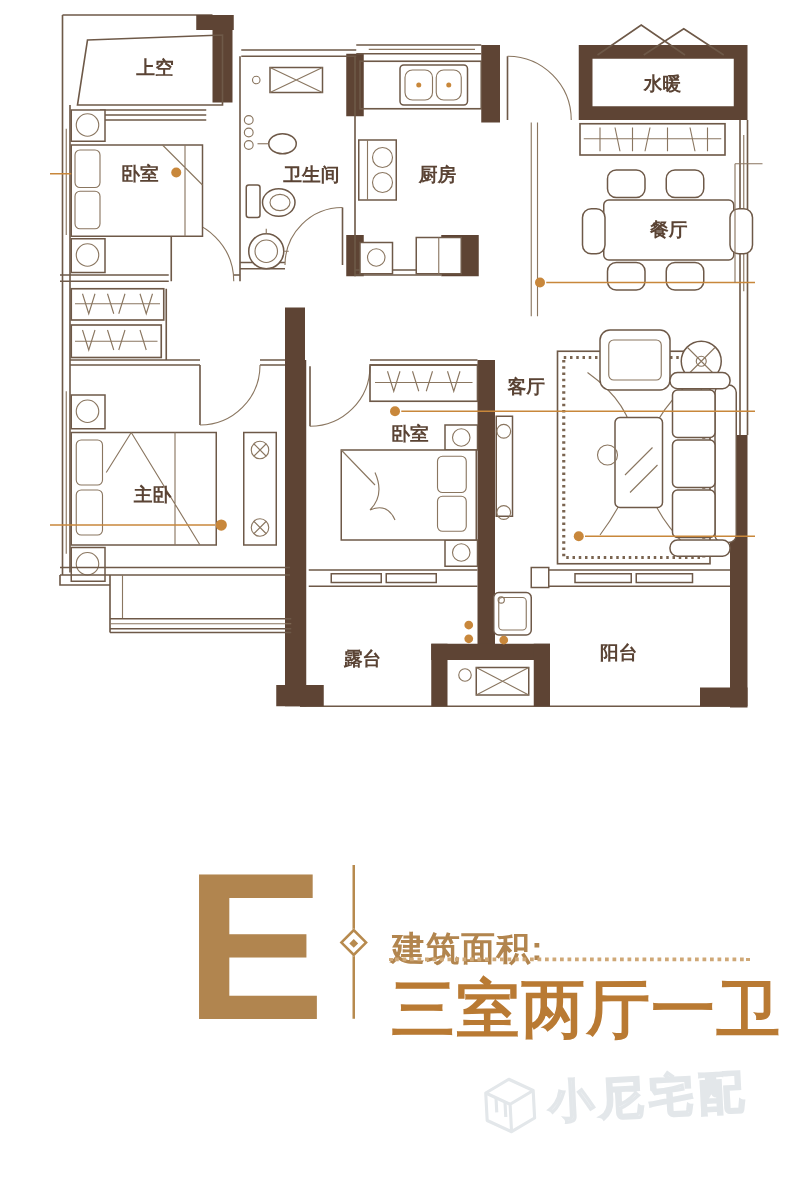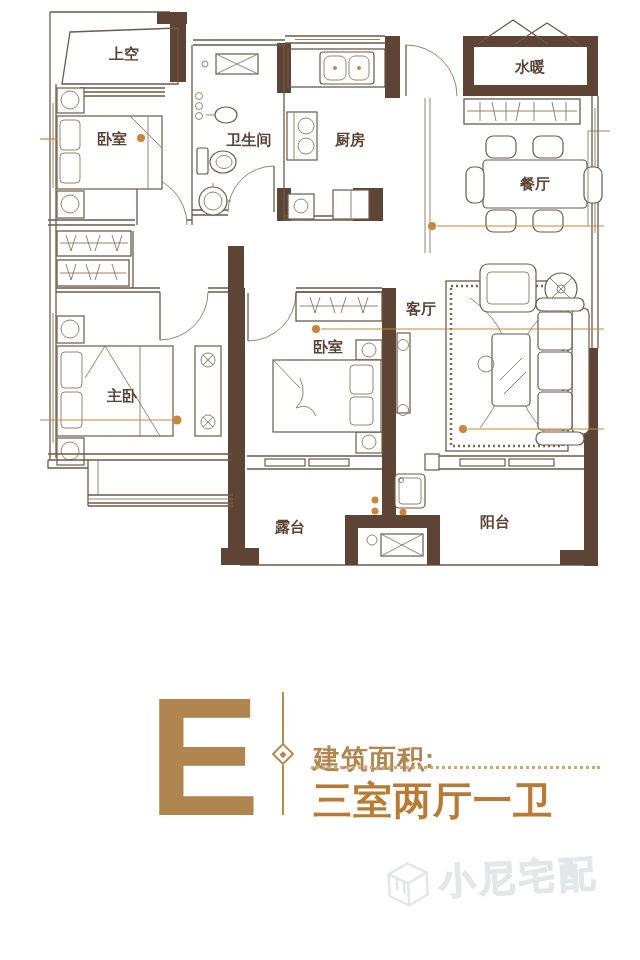--- a/index.html
+++ b/index.html
@@ -23,21 +23,21 @@
   .diamond{position:absolute;left:275px;top:746px;width:12px;height:12px;background:#fff;
            border:2px solid #b78a4e;transform:rotate(45deg);display:flex;
            align-items:center;justify-content:center;}
   .diamond-core{width:5px;height:5px;background:#b78a4e;}
   .area-title{position:absolute;left:313px;top:695px;font-size:27px;font-weight:bold;
               color:#b2854e;letter-spacing:1px;margin-top:46px;}
   .area-value{position:absolute;left:311px;top:726px;font-size:40px;color:#b2854e;}
   .area-value sup{font-size:22px;}
   .dotline{position:absolute;left:311px;top:766px;width:289px;height:0;
            border-top:3px dotted #cfa877;}
-  .layout-text{position:absolute;left:313px;top:774px;font-size:39px;font-weight:bold;
+  .layout-text{position:absolute;left:313px;top:774px;font-size:51px;font-weight:bold;
                color:#b97a33;letter-spacing:1px;}
   
   .watermark{position:absolute;left:385px;top:855px;display:flex;align-items:center;
              gap:8px;transform:rotate(-3deg);}
   .wm-text{font-size:36px;font-weight:bold;color:#f4f6f8;letter-spacing:4px;
            -webkit-text-stroke:1.5px #e3e7ea;}
 </style>
 </head>
 <body>
 

